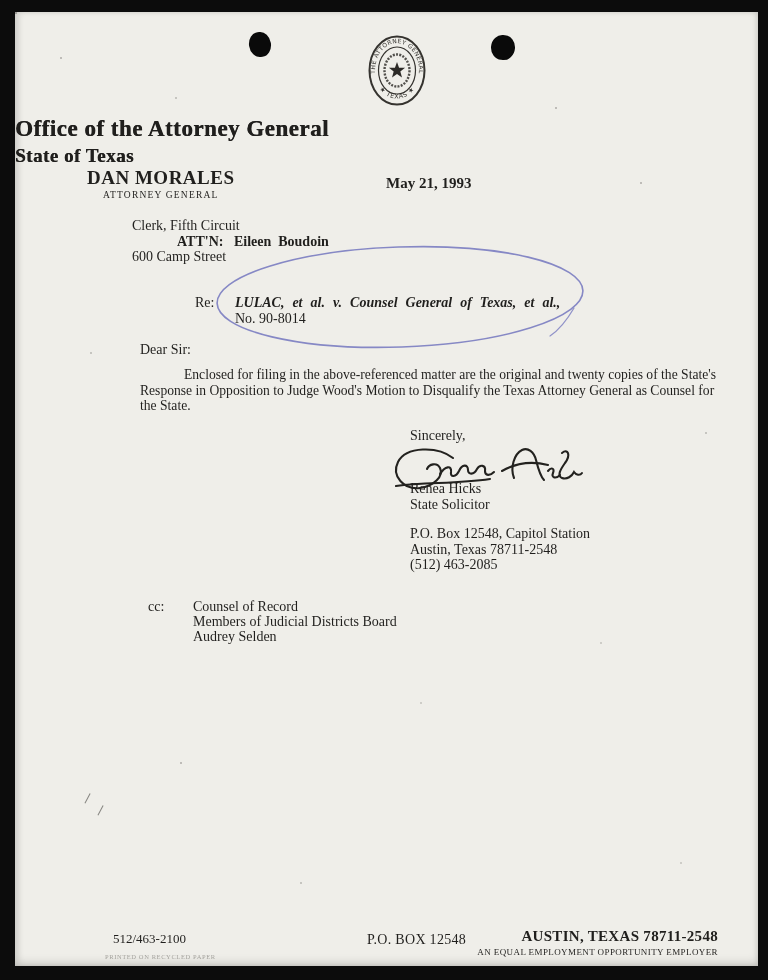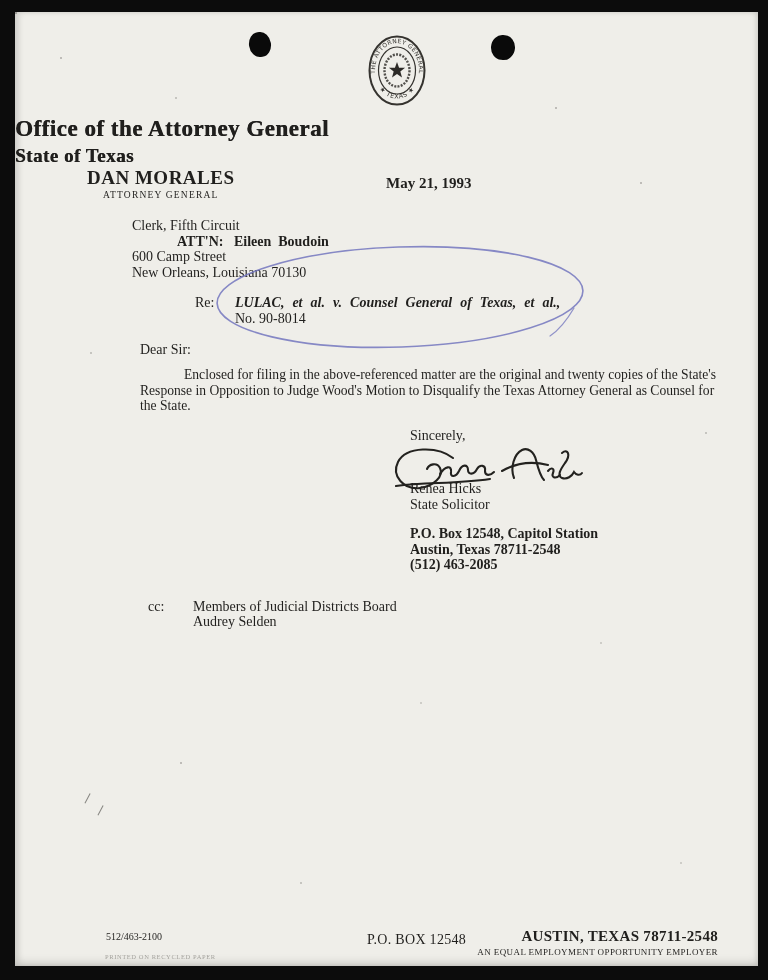--- a/index.html
+++ b/index.html
@@ -26,25 +26,25 @@
   .recipient .attn { font-weight:bold; margin-left:45px; white-space:pre; }
   .re-block { position:absolute; left:180px; top:283px; font-size:14px; line-height:15.5px; }
   .re-label { position:absolute; left:0; top:0;text-align:right; }
   .re-body { position:absolute; left:40px; top:0; width:360px; }
   .re-case { font-weight:bold; font-style:italic; word-spacing:4.5px; white-space:nowrap; }
   .salutation { position:absolute; left:125px; top:330px; font-size:14px; }
   .body-par { position:absolute; left:125px; top:355px; width:588px; font-size:13.6px; line-height:15.7px; text-indent:44px; }
   .sincerely { position:absolute; left:395px; top:416px; font-size:14px; }
   .sig-svg { position:absolute; left:375px; top:432px; width:195px; height:55px; }
   .signer { position:absolute; left:395px; top:469px; font-size:14px; line-height:15.5px; }
-  .ret-addr { position:absolute; left:395px; top:514px; font-size:14px; line-height:15.7px;font-weight:bold; }
+  .ret-addr { position:absolute; left:395px; top:514px; font-size:14px; line-height:15.7px; }
   .cc-block { position:absolute; left:133px; top:588px; font-size:14px; line-height:14.8px; }
   .cc-label { position:absolute; left:0; top:0; }
   .cc-items { position:absolute; left:45px; top:0; white-space:nowrap; }
-  .f-phone { position:absolute; left:91px; top:919px; font-size:10px; }
+  .f-phone { position:absolute; left:98px; top:919px; font-size:13px; }
   .f-recycled { position:absolute; left:90px; top:941px; font-size:6.5px; letter-spacing:.6px; color:#3c3a34; opacity:.42; filter:blur(.4px); }
   .f-pobox { position:absolute; left:352px; top:920px; font-size:14px; letter-spacing:.3px; }
   .f-right { position:absolute; right:40px; top:916px; text-align:right; }
   .f-city { font-size:15px; font-weight:bold; letter-spacing:.3px; }
   .f-eeo { font-size:9px; letter-spacing:.4px; margin-top:2px; }
   .circle-svg { position:absolute; left:195px; top:230px; width:382px; height:114px; }
   .speckles { position:absolute; left:0; top:0; width:1.5px; height:1.5px; background:rgba(45,44,40,.35); border-radius:50%;
     box-shadow: 45px 45px 0 rgba(45,44,40,.3), 160px 85px 0 rgba(45,44,40,.25), 625px 170px 0 rgba(45,44,40,.3),
                 690px 420px 0 rgba(45,44,40,.25), 165px 750px 0 rgba(45,44,40,.3), 405px 690px 0 rgba(45,44,40,.2),
                 75px 340px 0 rgba(45,44,40,.25), 585px 630px 0 rgba(45,44,40,.2), 285px 870px 0 rgba(45,44,40,.25),
@@ -91,21 +91,20 @@
     <div class="name">DAN MORALES</div>
     <div class="title">ATTORNEY GENERAL</div>
   </div>
 
   <div class="date">May 21, 1993</div>
 
   <div class="recipient">
     <div>Clerk, Fifth Circuit</div>
     <div class="attn">ATT'N:   Eileen  Boudoin</div>
     <div>600 Camp Street</div>
-    <div>New Orleans, Louisiana 70130</div>
   </div>
 
   <div class="re-block">
     <div class="re-label">Re:</div>
     <div class="re-body">
       <div class="re-case">LULAC, et al. v. Counsel General of Texas, et al.,</div>
       <div>No. 90-8014</div>
     </div>
   </div>
 
@@ -141,20 +140,21 @@
 
   <div class="ret-addr">
     <div>P.O. Box 12548, Capitol Station</div>
     <div>Austin, Texas 78711-2548</div>
     <div>(512) 463-2085</div>
   </div>
 
   <div class="cc-block">
     <div class="cc-label">cc:</div>
     <div class="cc-items">
+      <div>Counsel of Record</div>
       <div>Members of Judicial Districts Board</div>
       <div>Audrey Selden</div>
     </div>
   </div>
 
   <div class="slash slash1"></div>
   <div class="slash slash2"></div>
 
   <div class="f-phone">512/463-2100</div>
   <div class="f-recycled">PRINTED ON RECYCLED PAPER</div>

